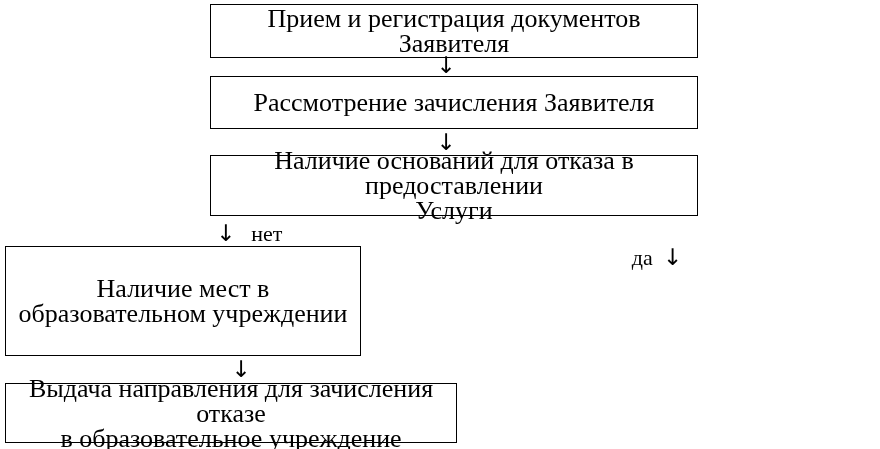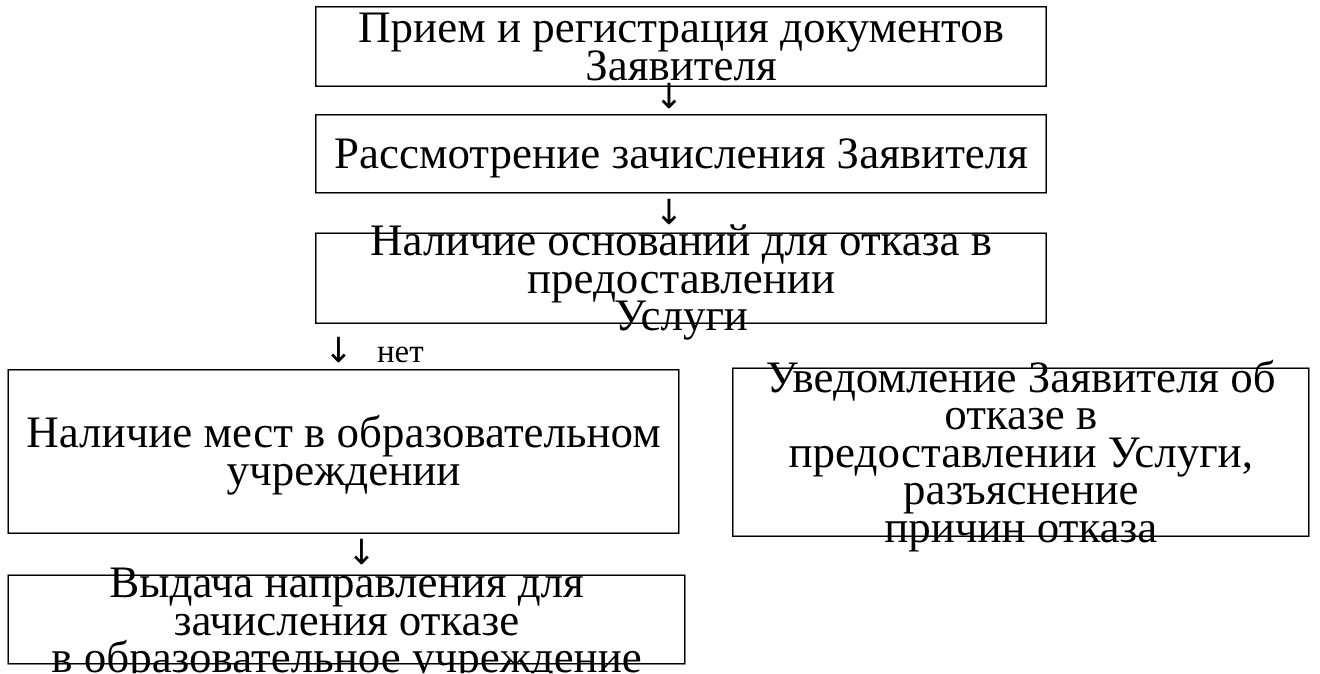--- a/index.html
+++ b/index.html
@@ -14,29 +14,29 @@
   }
   .node {
     position: absolute;
     box-sizing: border-box;
     border: 1.5px solid #000000;
     background: #ffffff;
     display: flex;
     align-items: center;
     justify-content: center;
     text-align: center;
-    font-size: 30px;
+    font-size: 26px;
     line-height: 25px;
     white-space: pre-line;
     padding: 0 4px;
   }
   .node-reception        { left: 210px; top: 4px;   width: 488px; height: 54px; }
   .node-review           { left: 210px; top: 76px;  width: 488px; height: 53px; }
   .node-refusal-grounds  { left: 210px; top: 155px; width: 488px; height: 61px; }
-  .node-places           { left: 5px;   top: 246px; width: 448px; height: 110px; padding: 0 2px; }
+  .node-places           { left: 5px;   top: 246px; width: 356px; height: 110px; padding: 0 2px; }
   .node-refusal-notice   { left: 488px; top: 245px; width: 385px; height: 113px; }
   .node-referral         { left: 5px;   top: 383px; width: 452px; height: 60px; }
 
   .arrow {
     position: absolute;
     font-family: "DejaVu Sans", "Liberation Serif", sans-serif;
     font-size: 23px;
     color: #000000;
     text-align: center;
     overflow: visible;
@@ -82,22 +82,19 @@
     <span>нет</span>
   </div>
 
   <div class="branch branch-yes">
     <span>да</span>
     <span class="glyph">↓</span>
   </div>
 
   <div class="node node-places">Наличие мест в образовательном учреждении</div>
 
-  <div class="node node-refusal-notice">Уведомление Заявителя об отказе в
-предоставлении Услуги, разъяснение
-причин отказа</div>
 
   <div class="arrow arrow-3">↓</div>
 
   <div class="node node-referral">Выдача направления для зачисления отказе
 в образовательное учреждение</div>
 
 </div>
 
 </body></html>

